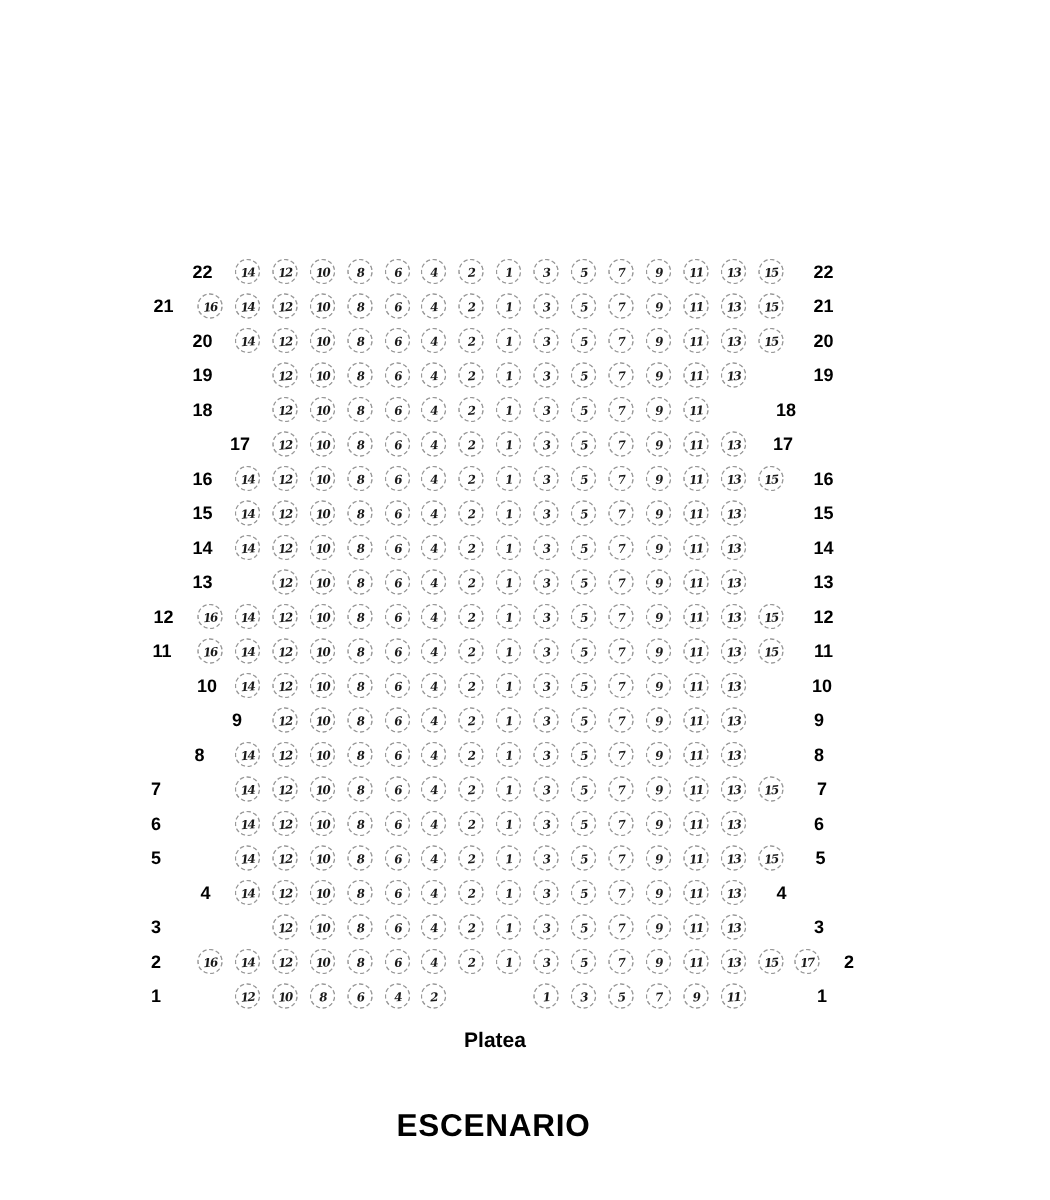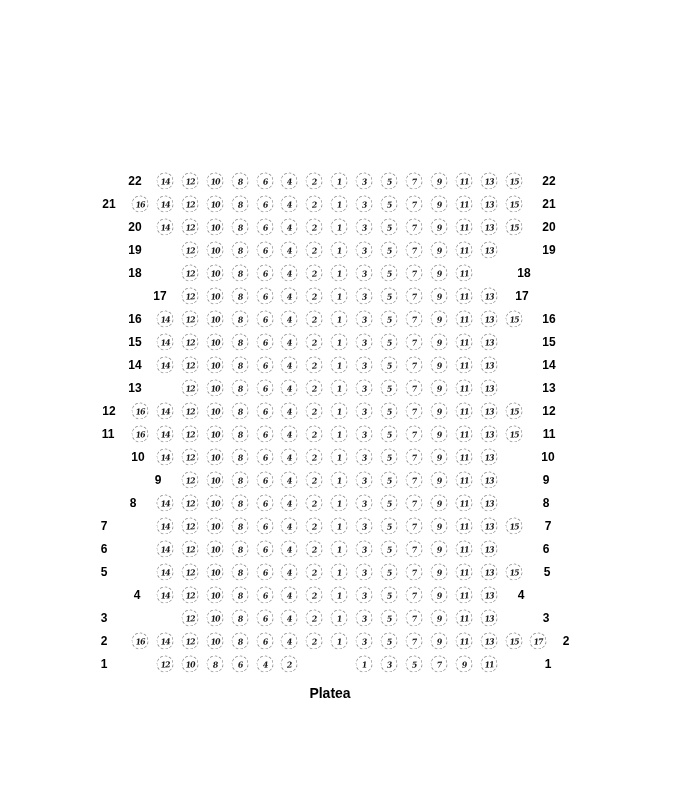--- a/index.html
+++ b/index.html
@@ -386,13 +386,14 @@
       <div class="seat" style="left: 264.5px; top: 664px; border-color: rgb(153, 153, 153); color: rgb(26, 26, 26);">4</div>
       <div class="seat" style="left: 289.4px; top: 664px; border-color: rgb(153, 153, 153); color: rgb(26, 26, 26);">2</div>
       <div class="seat" style="left: 364.1px; top: 664px; border-color: rgb(153, 153, 153); color: rgb(26, 26, 26);">1</div>
       <div class="seat" style="left: 389px; top: 664px; border-color: rgb(153, 153, 153); color: rgb(26, 26, 26);">3</div>
       <div class="seat" style="left: 413.9px; top: 664px; border-color: rgb(153, 153, 153); color: rgb(26, 26, 26);">5</div>
       <div class="seat" style="left: 438.8px; top: 664px; border-color: rgb(153, 153, 153); color: rgb(26, 26, 26);">7</div>
       <div class="seat" style="left: 463.7px; top: 664px; border-color: rgb(153, 153, 153); color: rgb(26, 26, 26);">9</div>
       <div class="seat" style="left: 488.6px; top: 664px; border-color: rgb(153, 153, 153); color: rgb(26, 26, 26);">11</div>
     </div>
   <div class="area-label">Platea</div>
+  <div class="stage-label">ESCENARIO</div>
 </div>
 
 </body></html>

